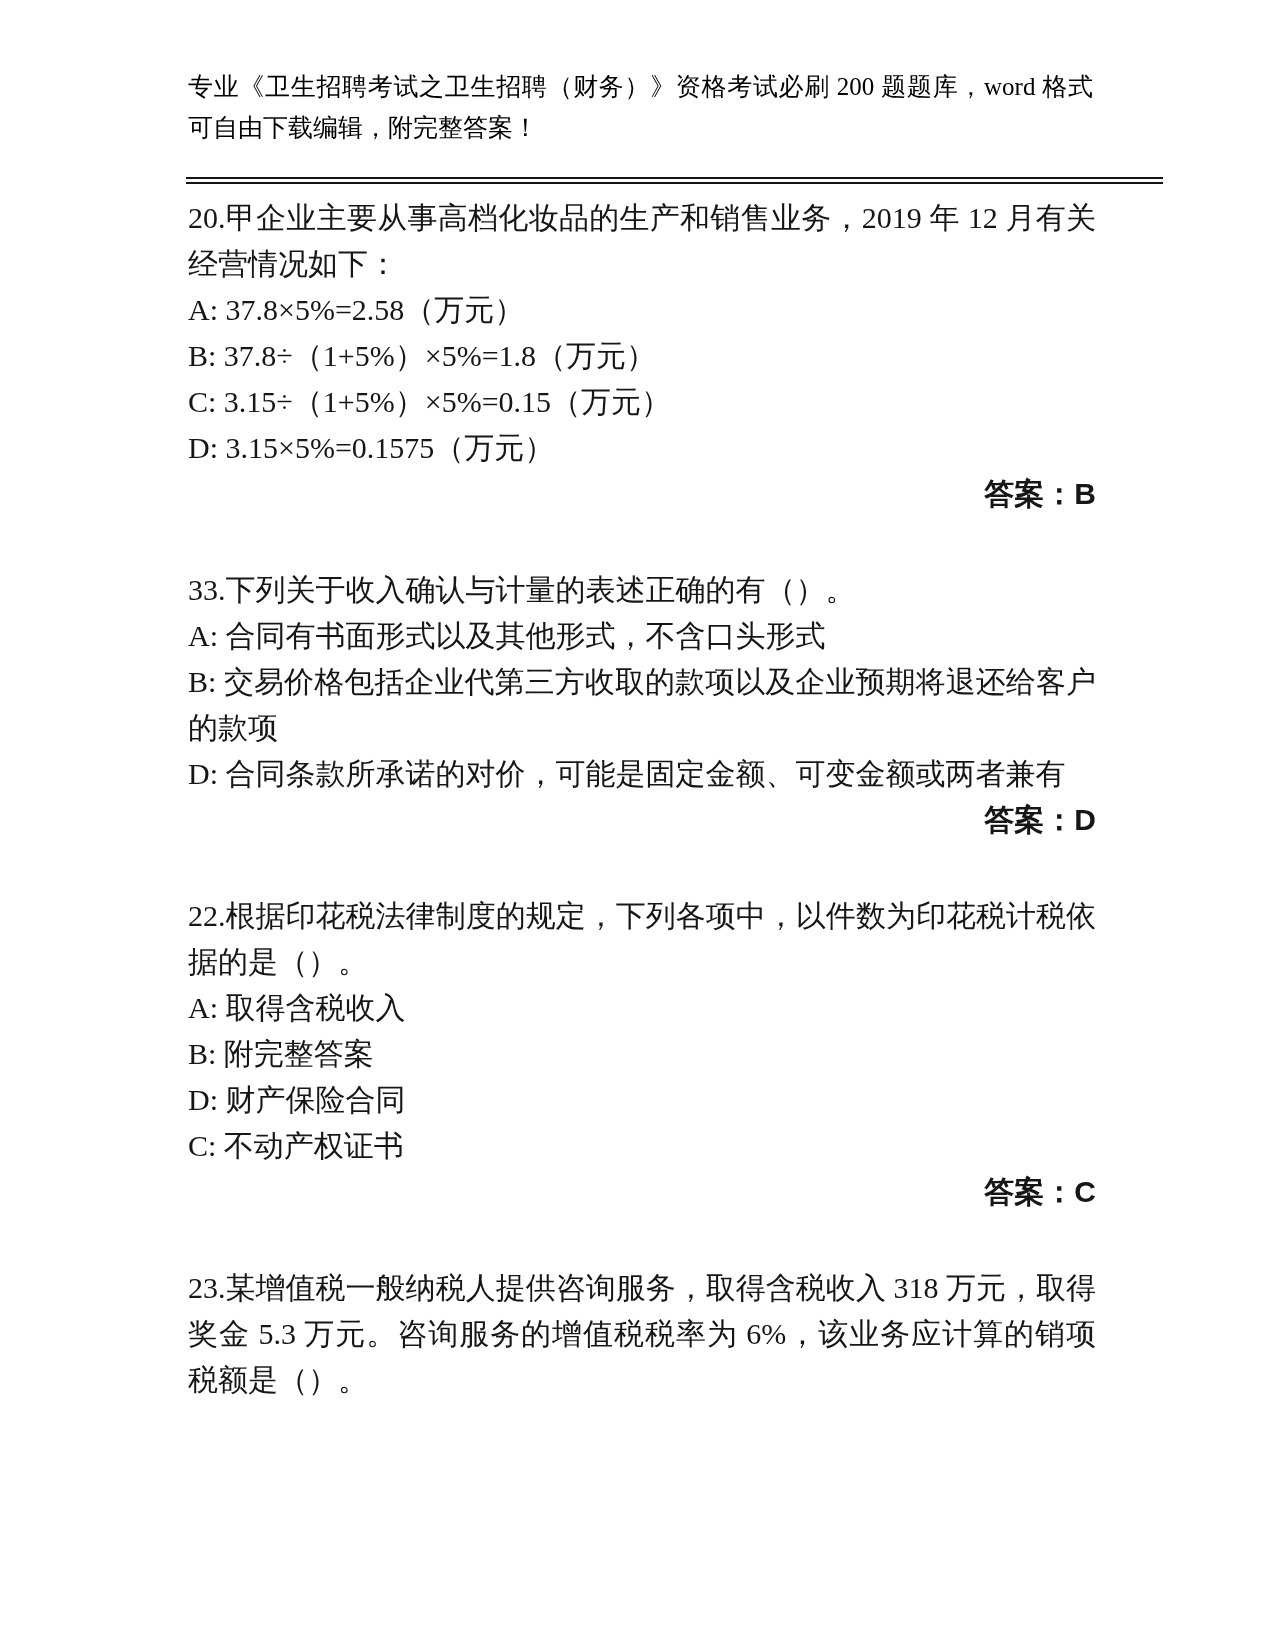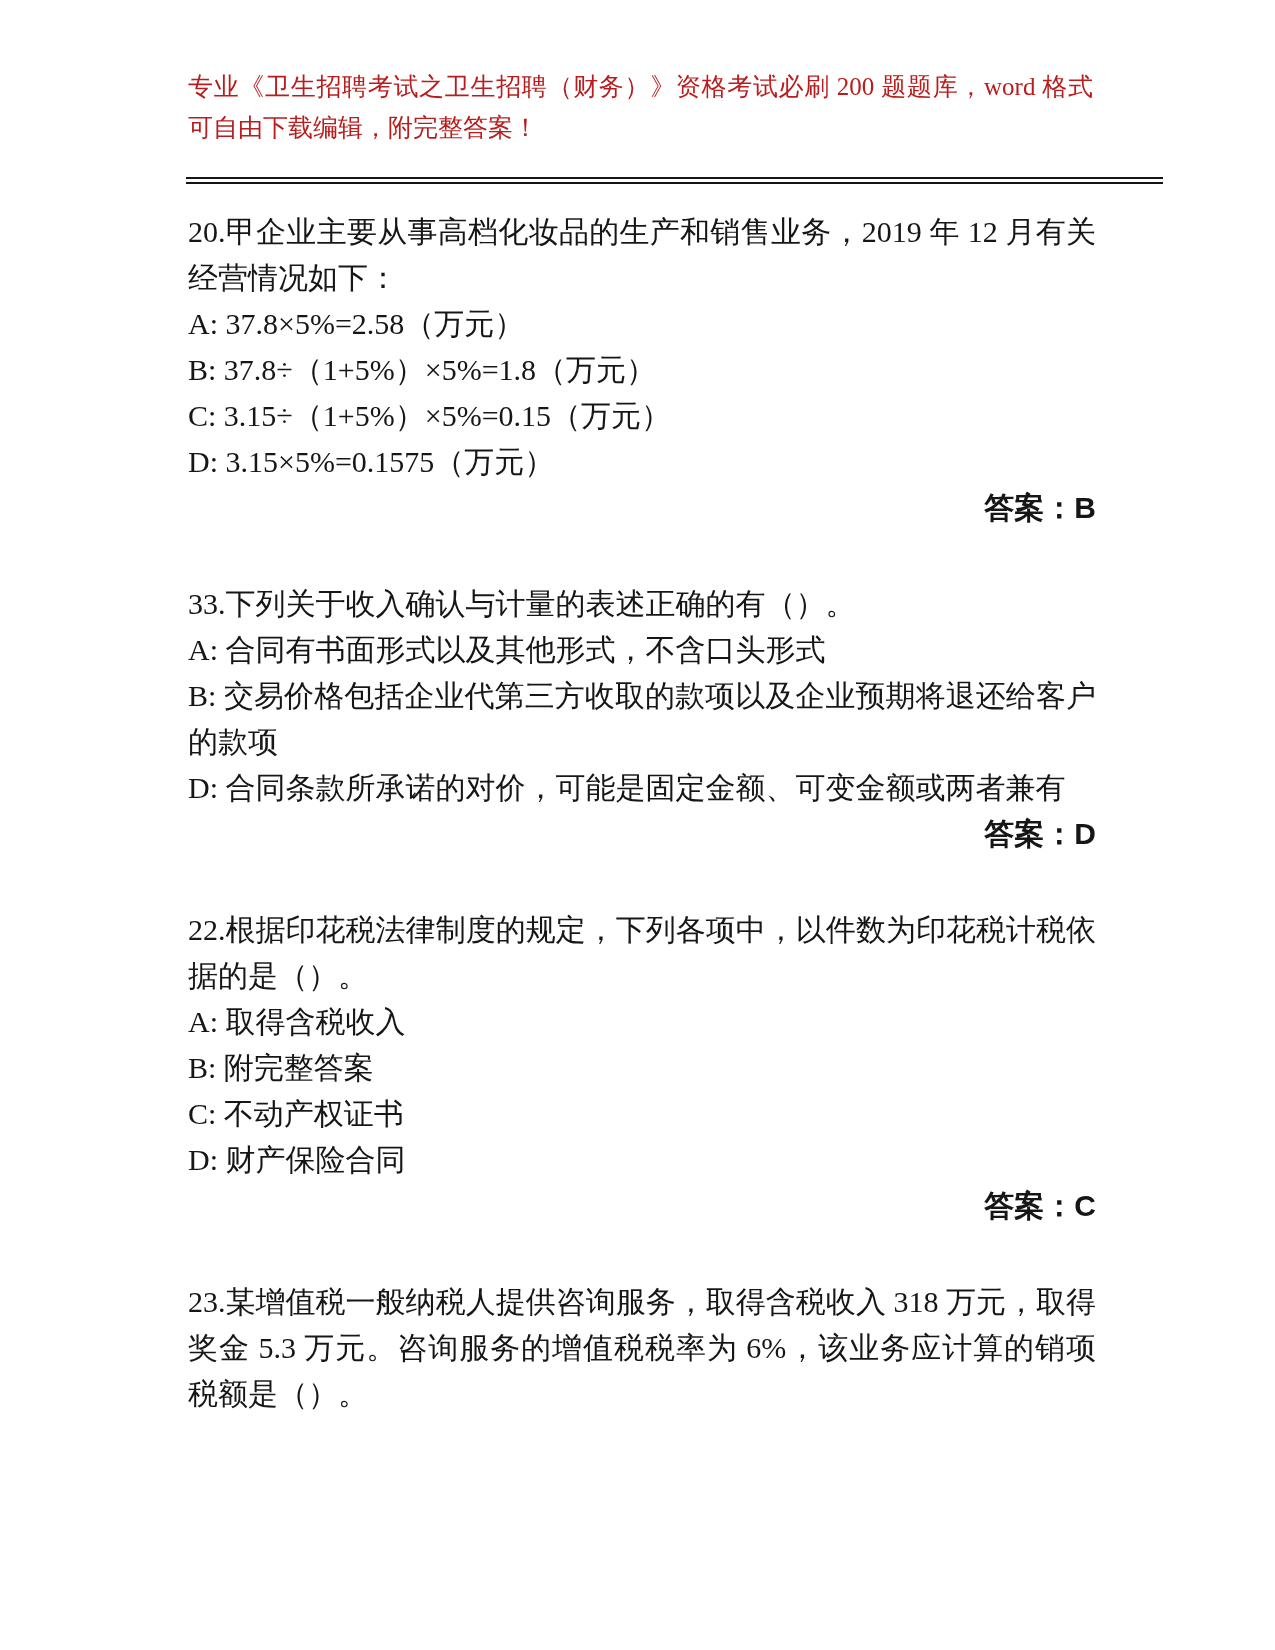--- a/index.html
+++ b/index.html
@@ -17,21 +17,21 @@
     overflow: hidden;
   }
   .doc-header {
     position: absolute;
     left: 188px;
     top: 66px;
     width: 905px;
     font-size: 25px;
     line-height: 41px;
     text-align: justify;
-    color: #b91c1c;
+    color: #000000;
   }
   .header-rule {
     position: absolute;
     left: 186px;
     top: 177px;
     width: 977px;
     height: 3px;
     border-top: 2px solid #141414;
     border-bottom: 2px solid #141414;
   }
@@ -39,21 +39,21 @@
     position: absolute;
     left: 188px;
     top: 193px;
     width: 908px;
     font-size: 30px;
     line-height: 46px;
     text-align: justify;
     color: #161616;
   }
   .question {
-    margin: 16px 0 50px 0;
+    margin: 2px 0 50px 0;
   }
   .question p {
     margin: 0;
     padding: 0;
   }
   .answer-line {
     font-family: "Liberation Sans", "DejaVu Sans", sans-serif;
     font-weight: 700;
     text-align: right;
   }
@@ -83,22 +83,22 @@
       <p>A: 合同有书面形式以及其他形式，不含口头形式</p>
       <p>B: 交易价格包括企业代第三方收取的款项以及企业预期将退还给客户的款项</p>
       <p>D: 合同条款所承诺的对价，可能是固定金额、可变金额或两者兼有</p>
       <p class="answer-line"><span>答案：</span><span>D</span></p>
     </div>
 
     <div class="question">
       <p>22.根据印花税法律制度的规定，下列各项中，以件数为印花税计税依据的是（）。</p>
       <p>A: 取得含税收入</p>
       <p>B: 附完整答案</p>
+      <p>D: 财产保险合同</p>
       <p>C: 不动产权证书</p>
-      <p>D: 财产保险合同</p>
       <p class="answer-line"><span>答案：</span><span>C</span></p>
     </div>
 
     <div class="question">
       <p>23.某增值税一般纳税人提供咨询服务，取得含税收入 318 万元，取得奖金 5.3 万元。咨询服务的增值税税率为 6%，该业务应计算的销项税额是（）。</p>
     </div>
 
   </div>
 </div>
 

